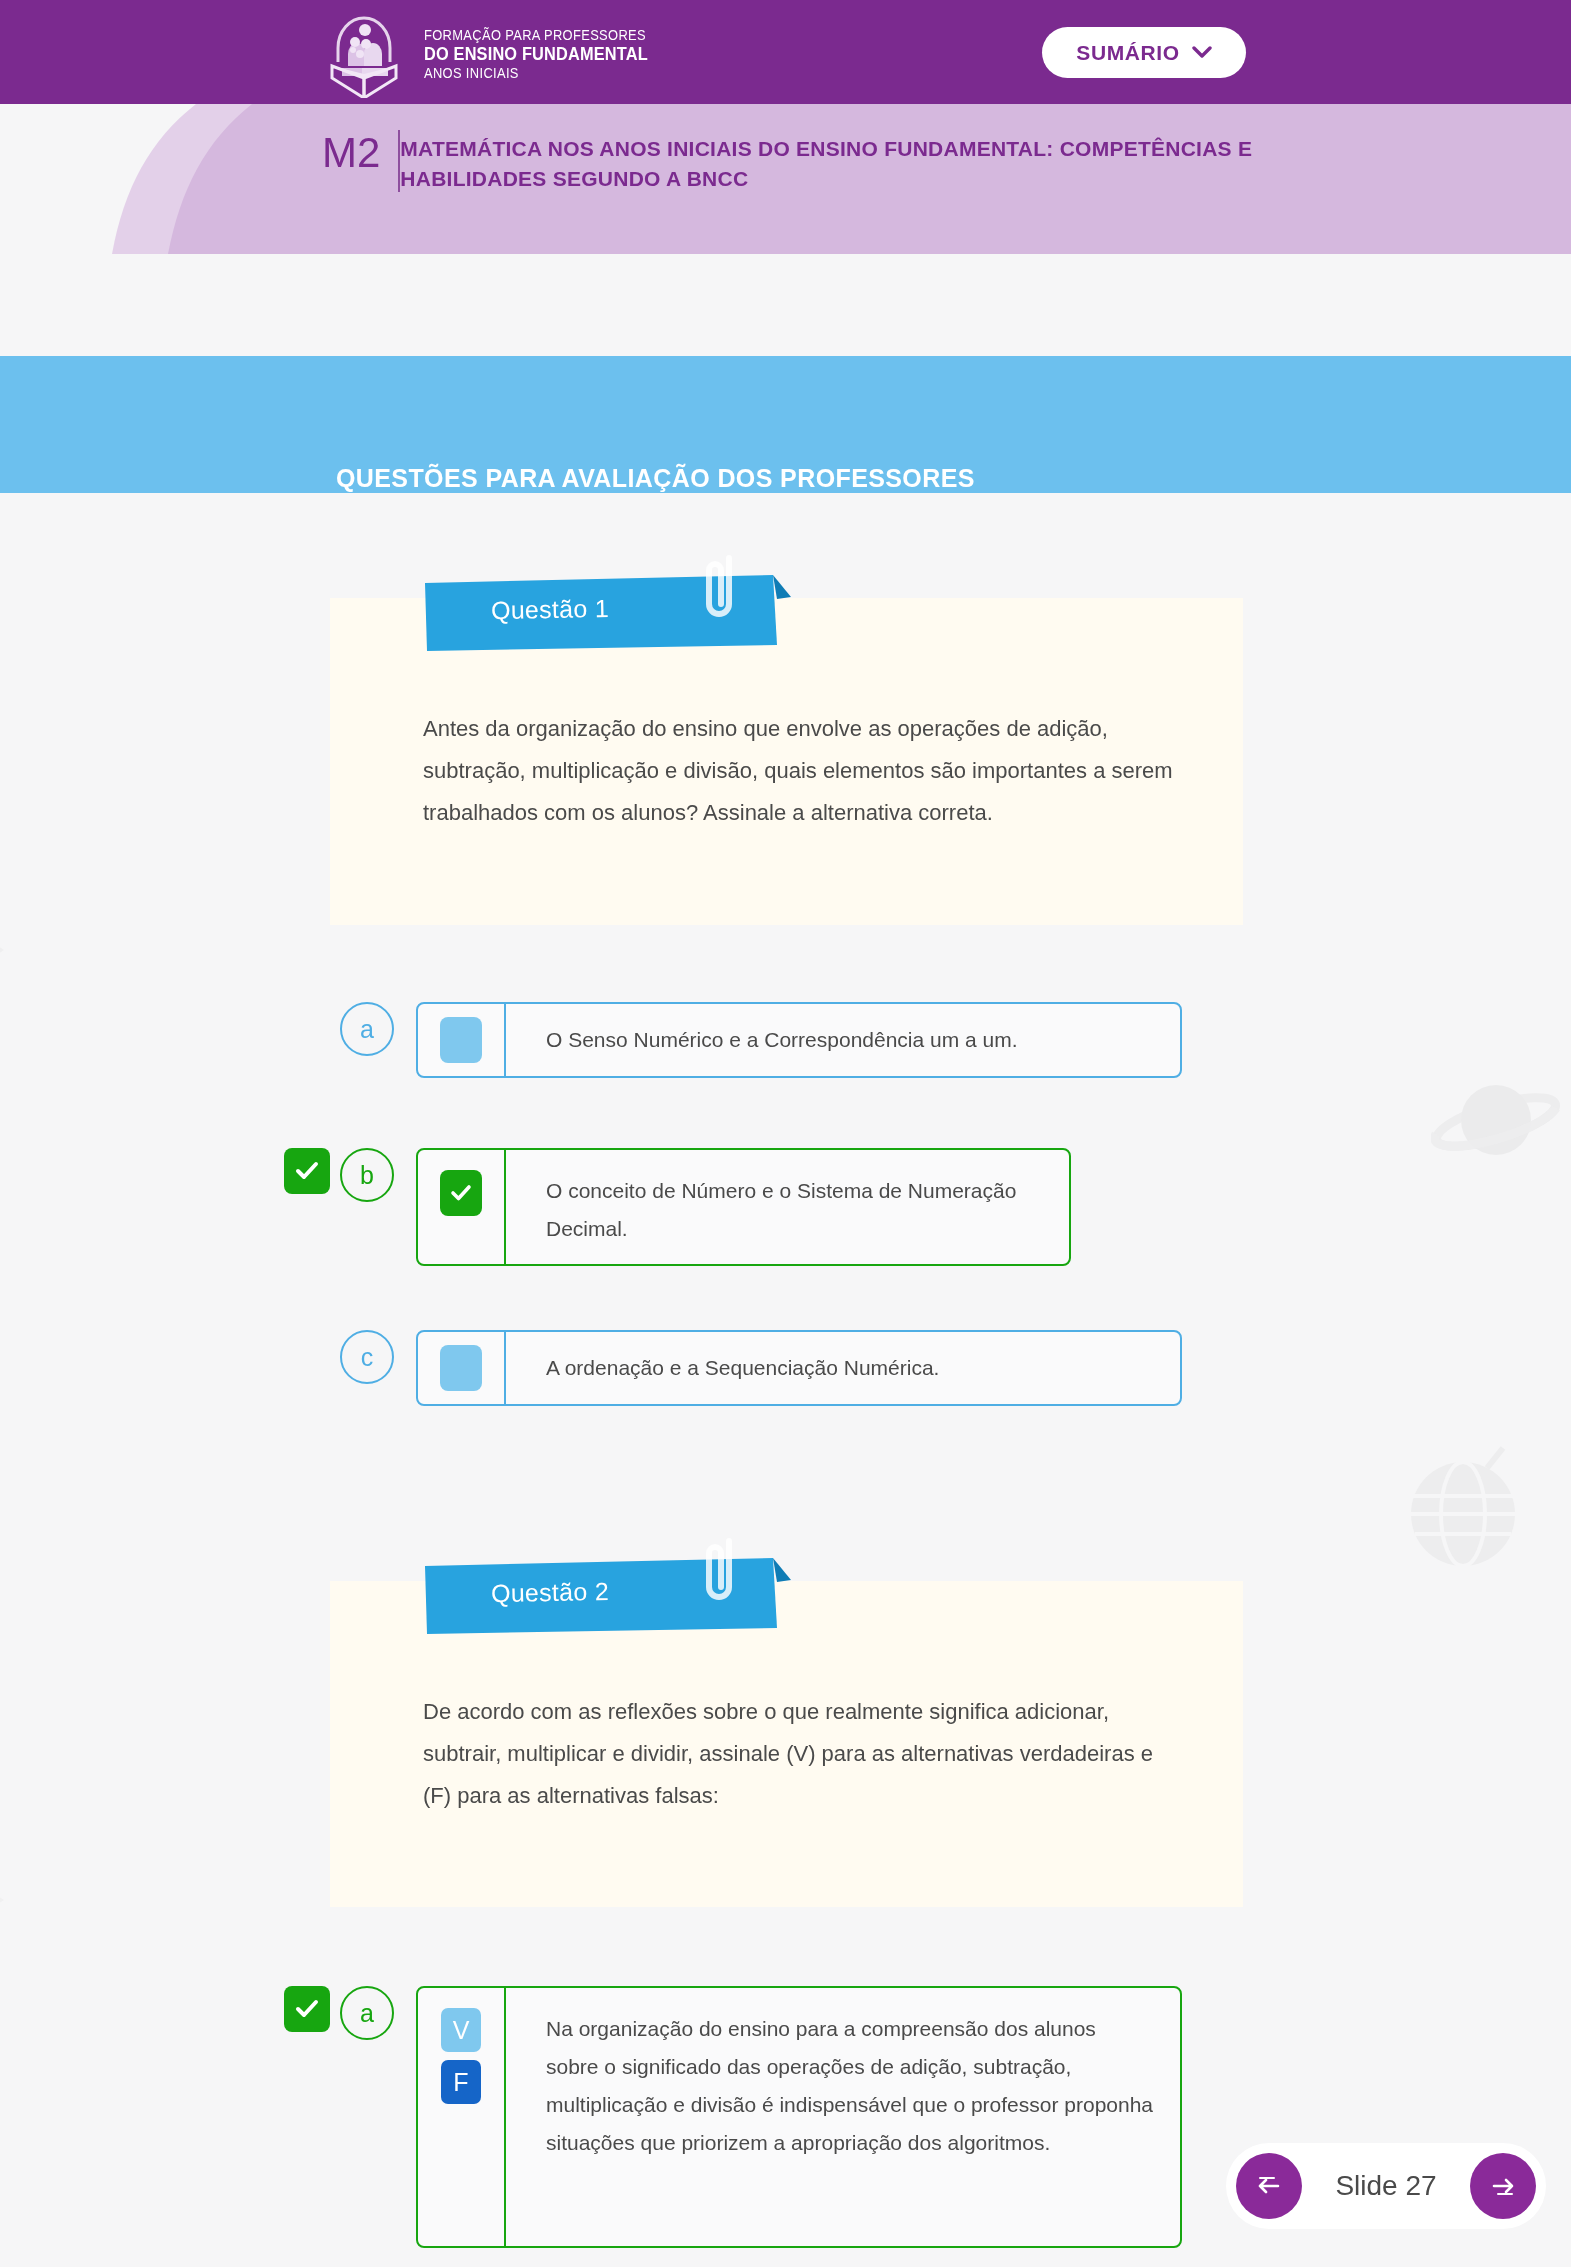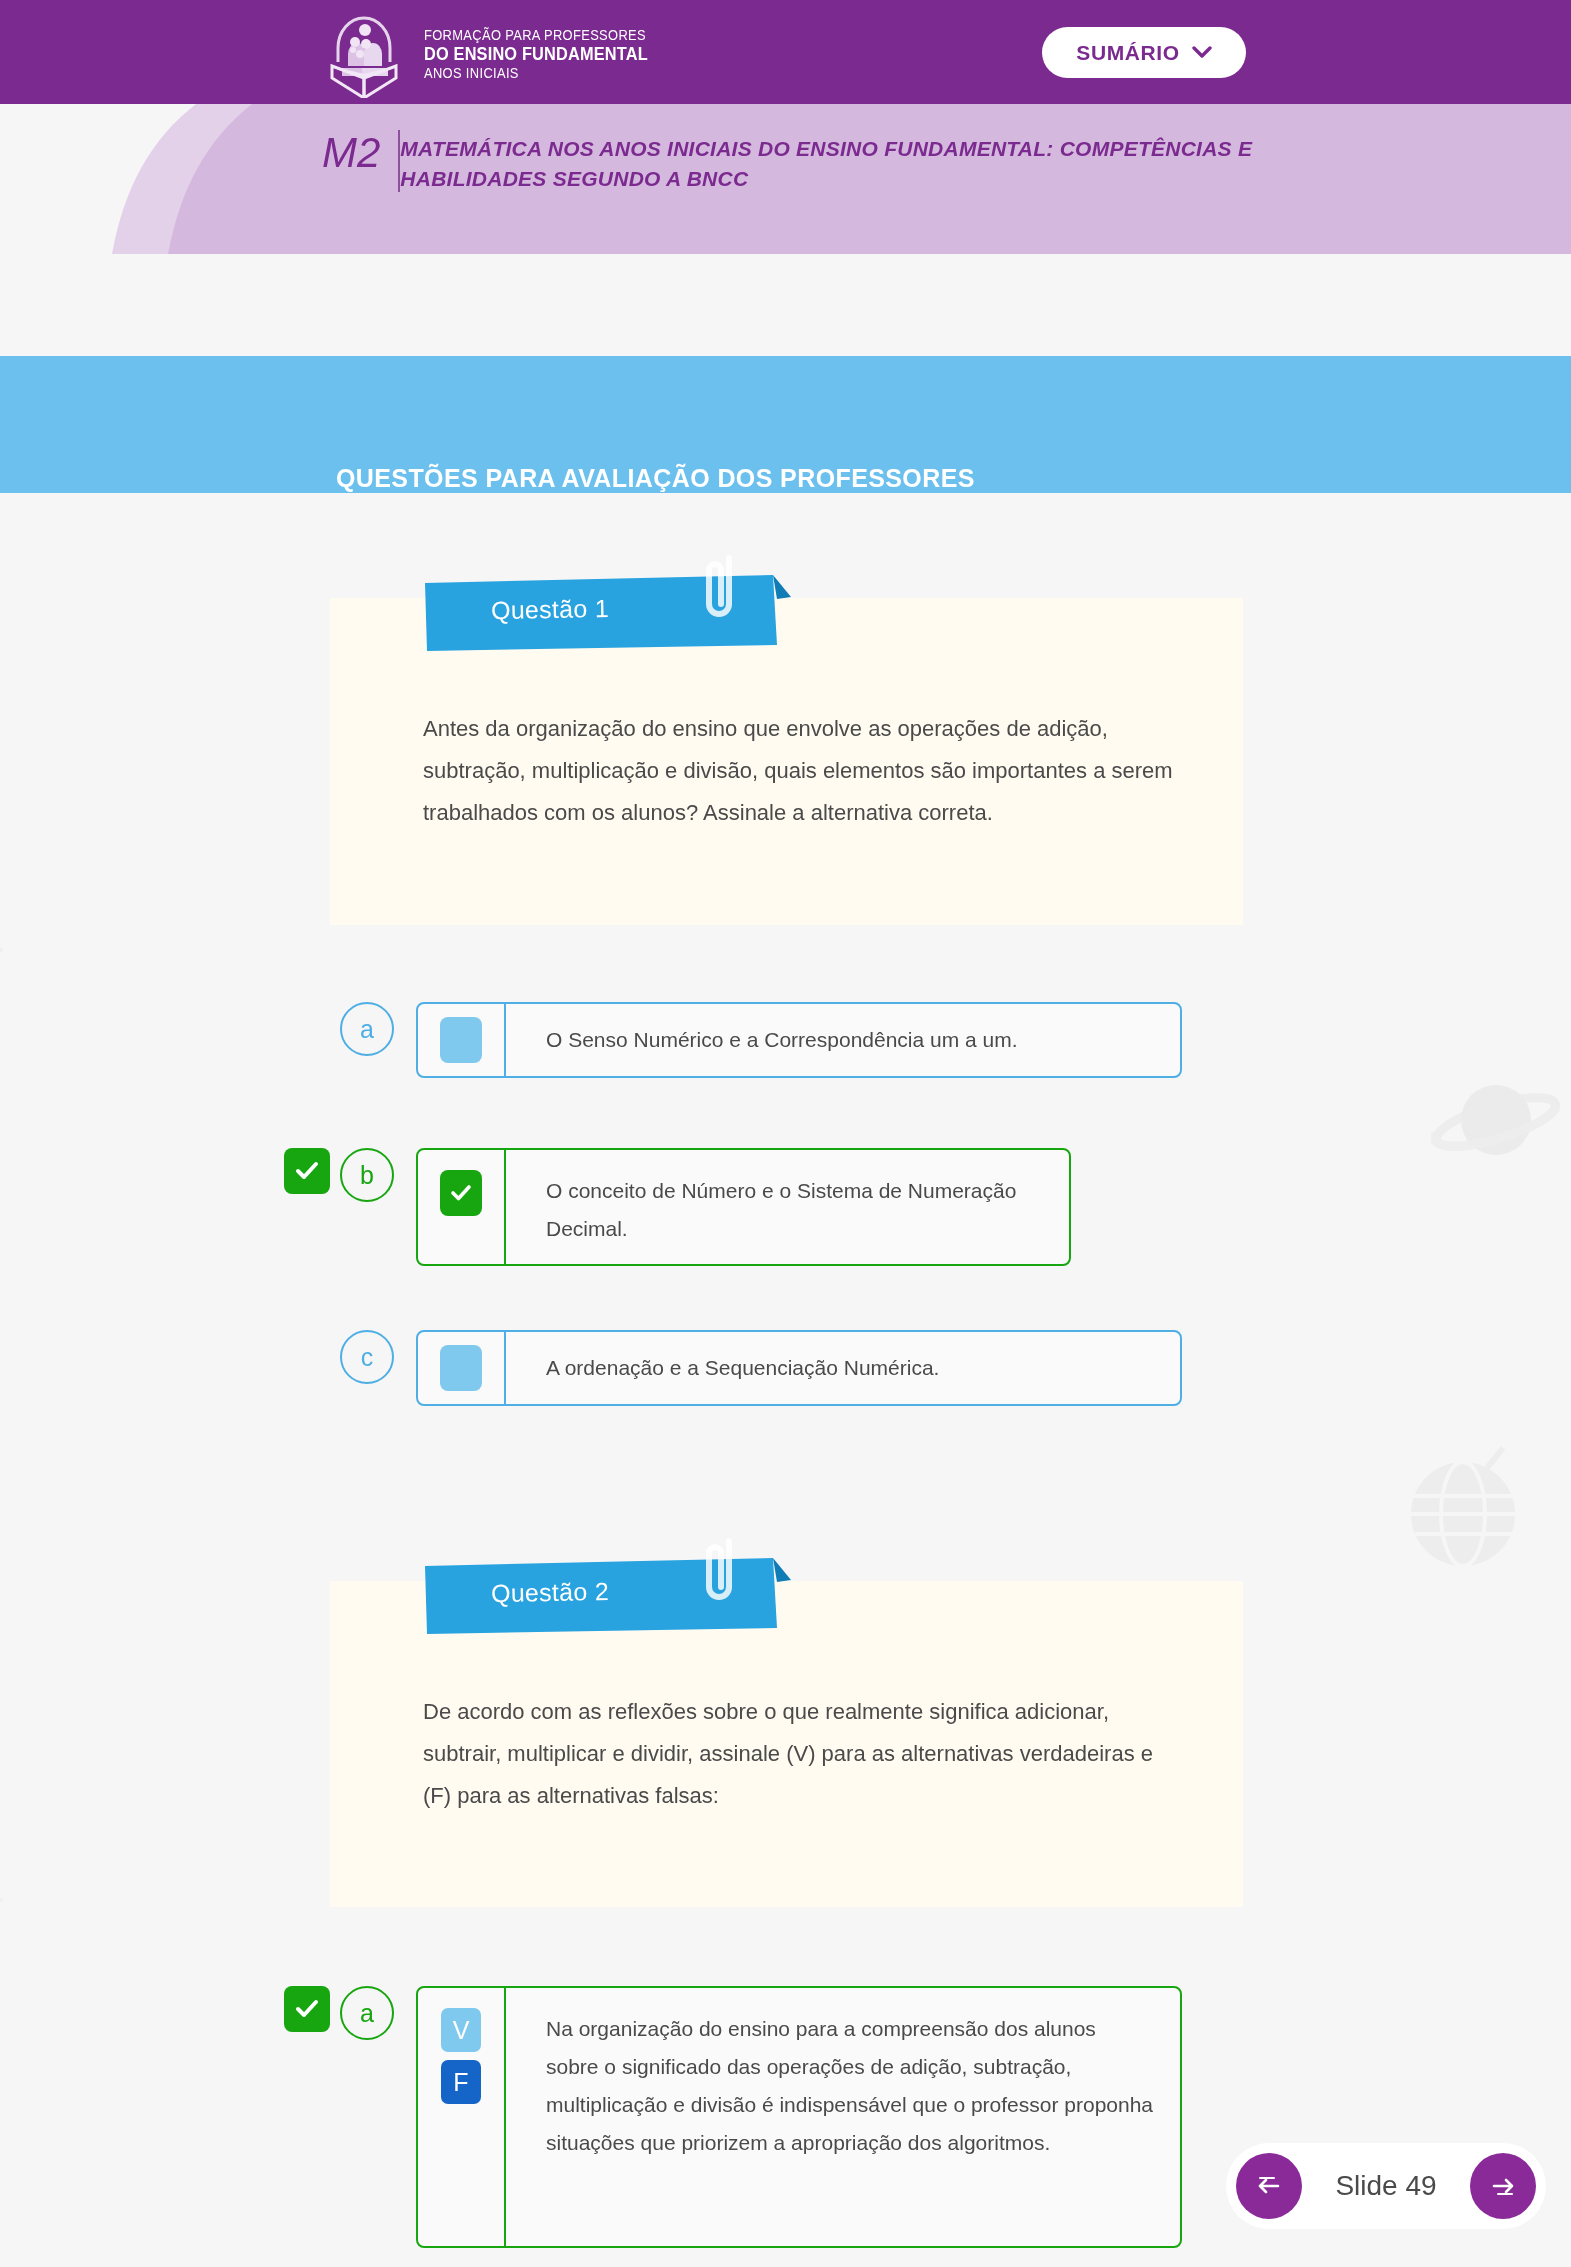--- a/index.html
+++ b/index.html
@@ -58,21 +58,21 @@
     color: #7B2A8F; font-size: 21px; font-weight: 700; letter-spacing: .6px;
   }
   .chev { width: 20px; height: 13px; }
 
   
   .band-area { position: absolute; top: 104px; left: 0; width: 1571px; height: 150px; z-index: 5; }
   .band-svg { position: absolute; inset: 0; }
 
   .band-content {
     position: absolute; left: 322px; top: 22px;
-    display: flex; align-items: flex-start; gap: 0; font-style: italic;
+    display: flex; align-items: flex-start; gap: 0;
   }
   .m-code {
     color: #7B2A8F; font-size: 42px; font-weight: 400; line-height: 1;
     padding-right: 18px; padding-top: 6px;
   }
   .m-divider { width: 2px; height: 62px; background: #8E4F9E; margin-top: 4px; }
   .m-title {
     color: #7B2A8F; font-size: 21px; font-weight: 700; line-height: 1.42;
     letter-spacing: .25px; padding-left: 0; padding-top: 8px; max-width: 860px;
   }
@@ -383,21 +383,21 @@
     </div>
   </div>
 
   <div class="slide-nav">
     <div class="nav-circle">
       <svg viewBox="0 0 34 34">
         <path d="M26 17 H8 M14 11 L8 17 L14 23" fill="none" stroke="#FFF" stroke-width="2.6" stroke-linecap="round" stroke-linejoin="round"></path>
         <path d="M8 9 H22" stroke="#FFF" stroke-width="2" stroke-linecap="round"></path>
       </svg>
     </div>
-    <div class="slide-label">Slide 49</div>
+    <div class="slide-label">Slide 27</div>
     <div class="nav-circle">
       <svg viewBox="0 0 34 34">
         <path d="M8 17 H26 M20 11 L26 17 L20 23" fill="none" stroke="#FFF" stroke-width="2.6" stroke-linecap="round" stroke-linejoin="round"></path>
         <path d="M12 25 H26" stroke="#FFF" stroke-width="2" stroke-linecap="round"></path>
       </svg>
     </div>
   </div>
 
 </div>
 

